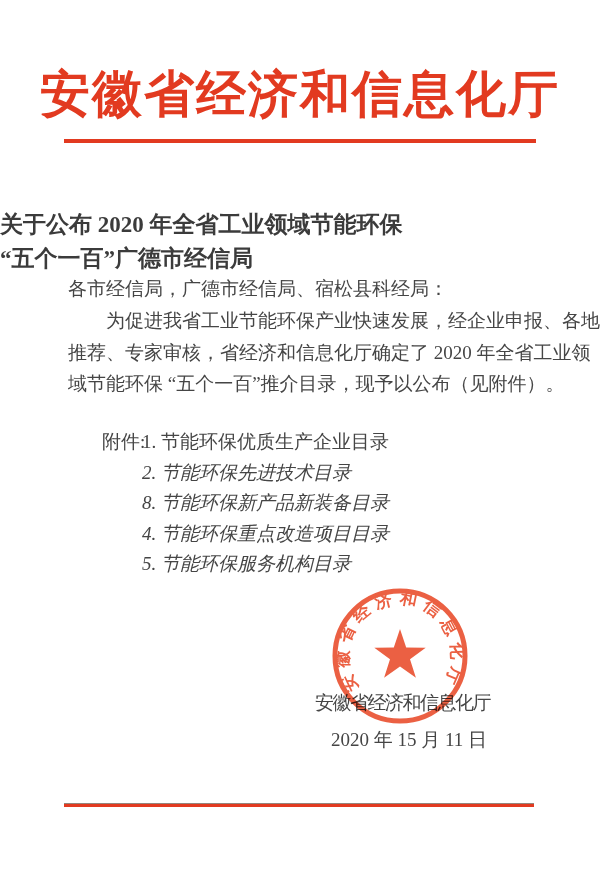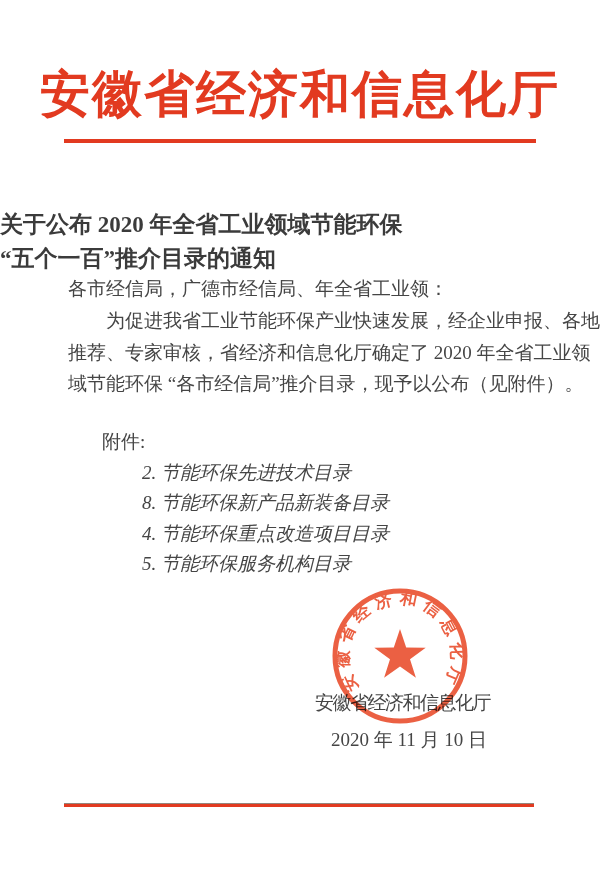--- a/index.html
+++ b/index.html
@@ -103,52 +103,53 @@
 <body>
 
 <div class="page">
 
   <div class="org-name">安徽省经济和信息化厅</div>
 
   <div class="rule-top"></div>
 
   <h1 class="doc-title">
     <span class="t-line">关于公布 2020 年全省工业领域节能环保</span>
-    <span class="t-line">“五个一百”推介目录的通知</span>
+    <span class="t-line">“五个一百”广德市经信局</span>
   </h1>
 
-  <div class="salutation">各市经信局，广德市经信局、年全省工业领：</div>
+  <div class="salutation">各市经信局，广德市经信局、宿松县科经局：</div>
 
   <div class="paragraph">
     <div class="p-line indent">为促进我省工业节能环保产业快速发展，经企业申报、各地</div>
     <div class="p-line">推荐、专家审核，省经济和信息化厅确定了 2020 年全省工业领</div>
-    <div class="p-line">域节能环保 “各市经信局”推介目录，现予以公布（见附件）。</div>
+    <div class="p-line">域节能环保 “五个一百”推介目录，现予以公布（见附件）。</div>
   </div>
 
   <div class="attachments">
     <div class="att-row">
       <span class="att-label">附件:</span>
+      <span class="att-item">1. 节能环保优质生产企业目录</span>
     </div>
     <div class="att-row rest">
       <span class="att-item">2. 节能环保先进技术目录</span>
     </div>
     <div class="att-row rest">
       <span class="att-item">8. 节能环保新产品新装备目录</span>
     </div>
     <div class="att-row rest">
       <span class="att-item">4. 节能环保重点改造项目目录</span>
     </div>
     <div class="att-row rest">
       <span class="att-item">5. 节能环保服务机构目录</span>
     </div>
   </div>
 
   <div class="sign-org">安徽省经济和信息化厅</div>
 
-  <div class="sign-date">2020 年 11 月 10 日</div>
+  <div class="sign-date">2020 年 15 月 11 日</div>
 
   <svg class="seal" viewBox="0 0 164 164" xmlns="http://www.w3.org/2000/svg">
     <circle cx="82" cy="80" r="65" fill="none" stroke="var(--seal-red)" stroke-width="5"></circle>
     <path id="sealArc" d="M 41 112 A 52 52 0 1 1 123 112" fill="none"></path>
     <text class="seal-text">
       <textPath href="#sealArc">安徽省经济和信息化厅</textPath>
     </text>
     <polygon fill="var(--seal-red)" points="82,53 88.2,71.5 107.7,71.7 92,83.2 97.9,101.8 82,90.5 66.1,101.8 72,83.2 56.3,71.7 75.8,71.5"></polygon>
   </svg>
 

